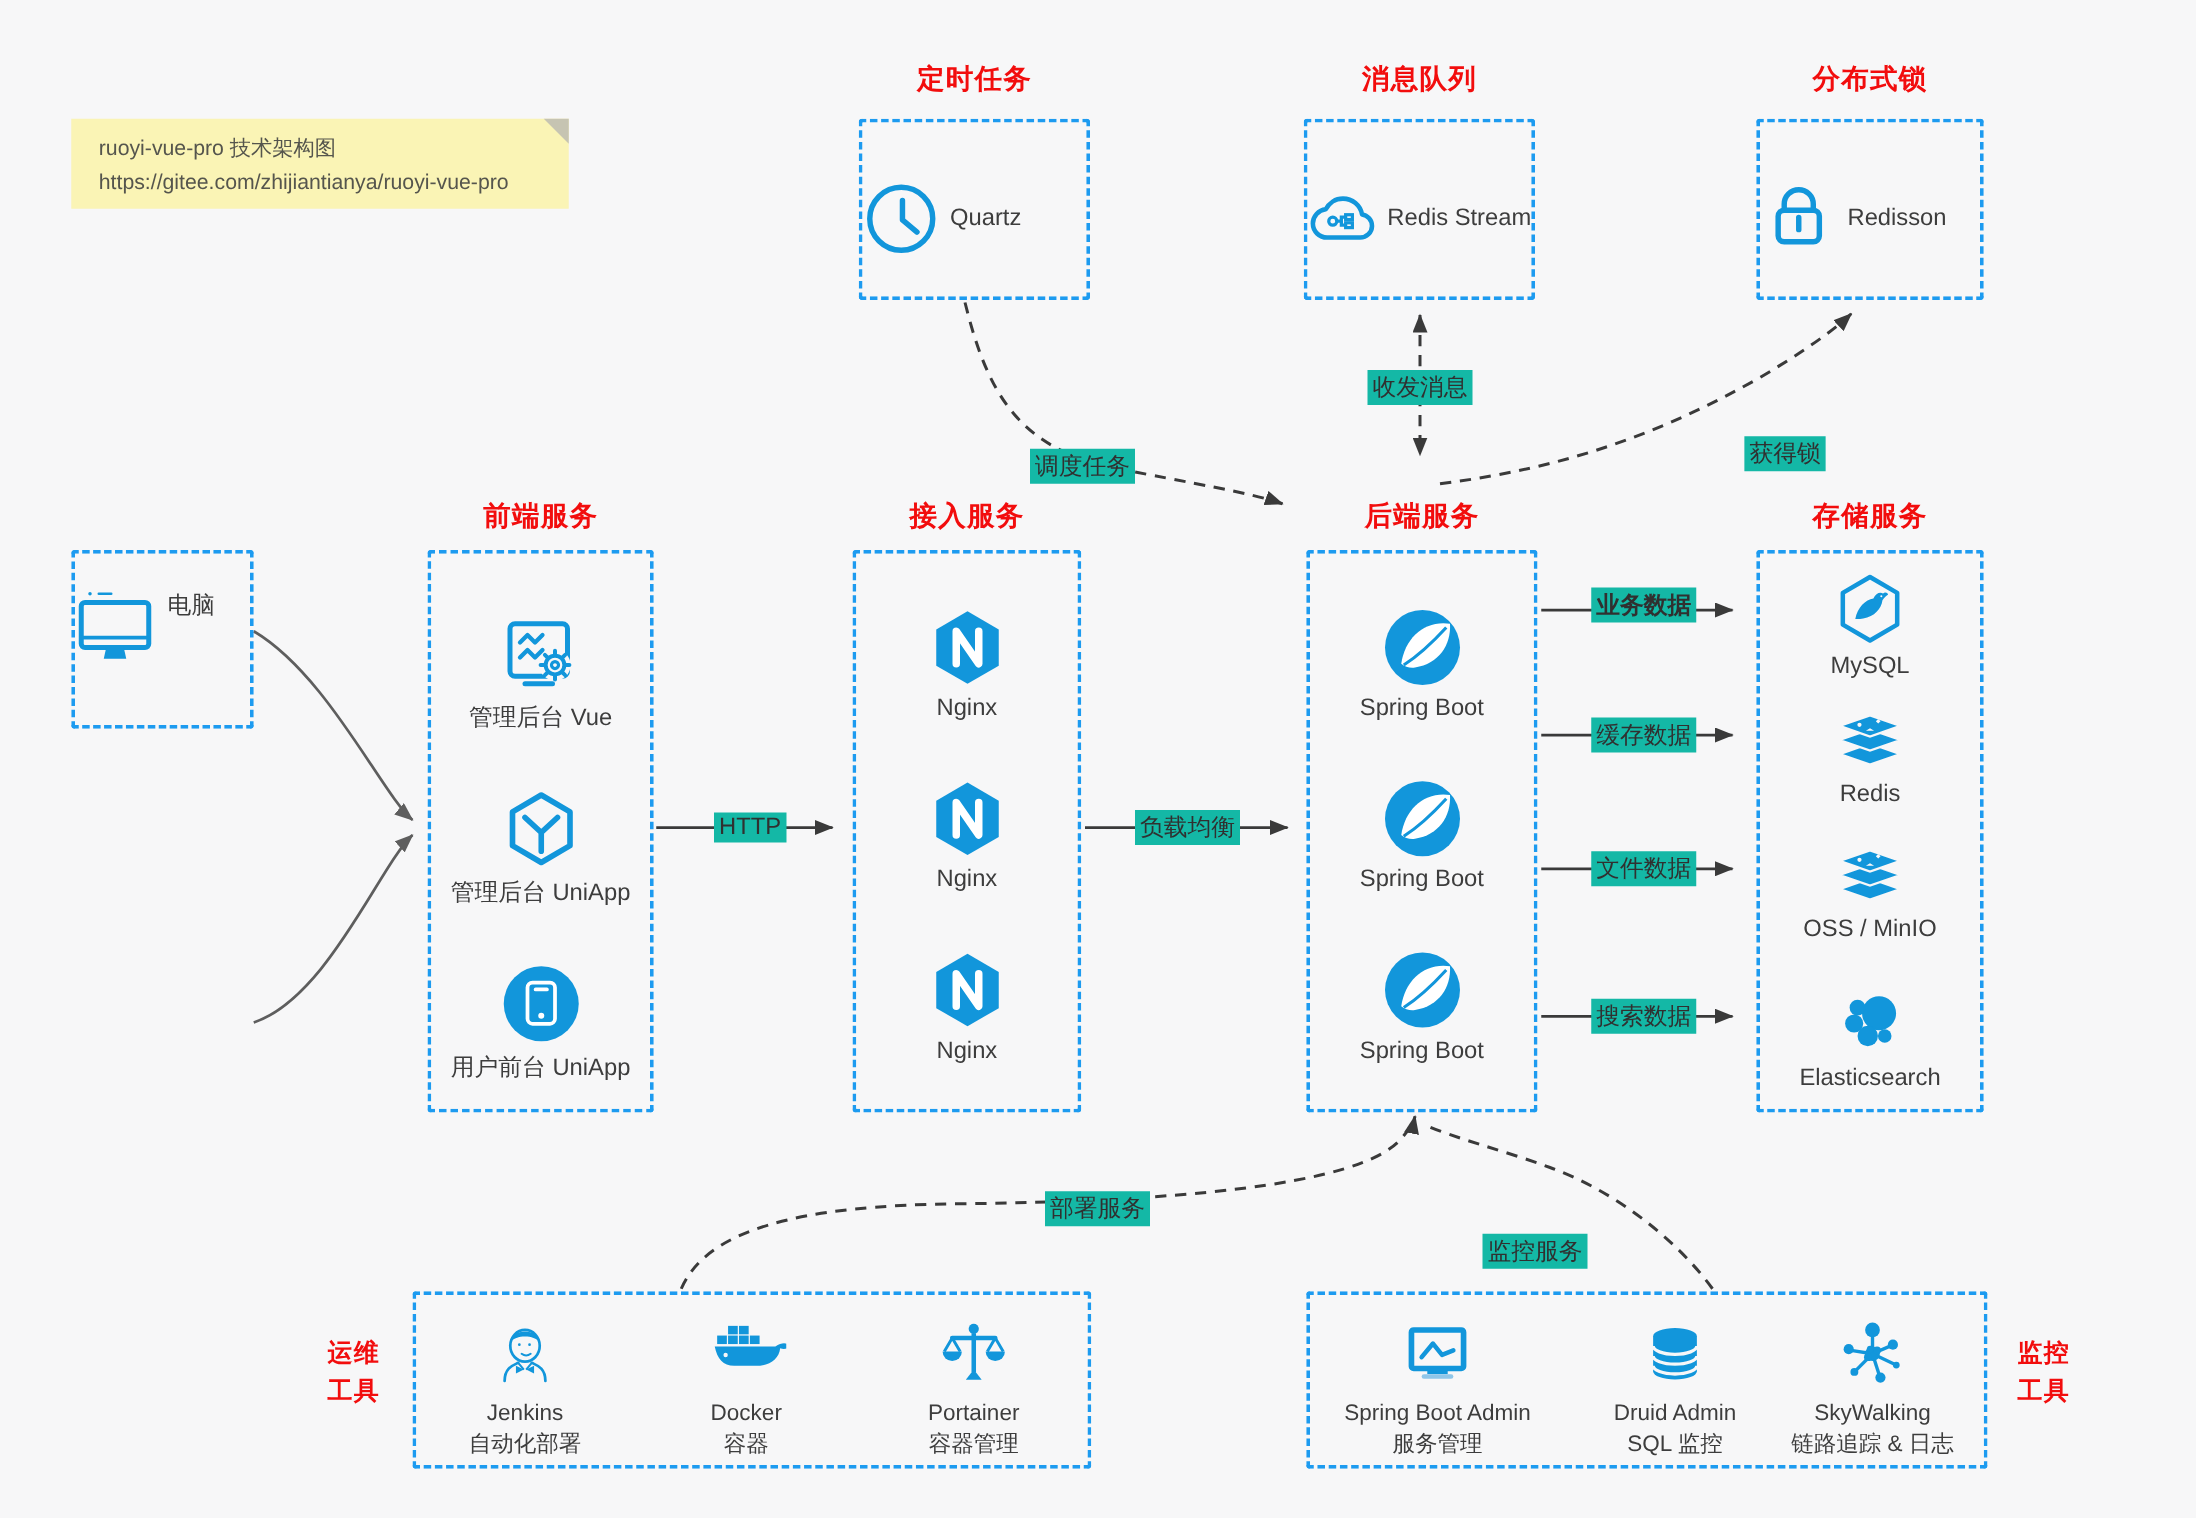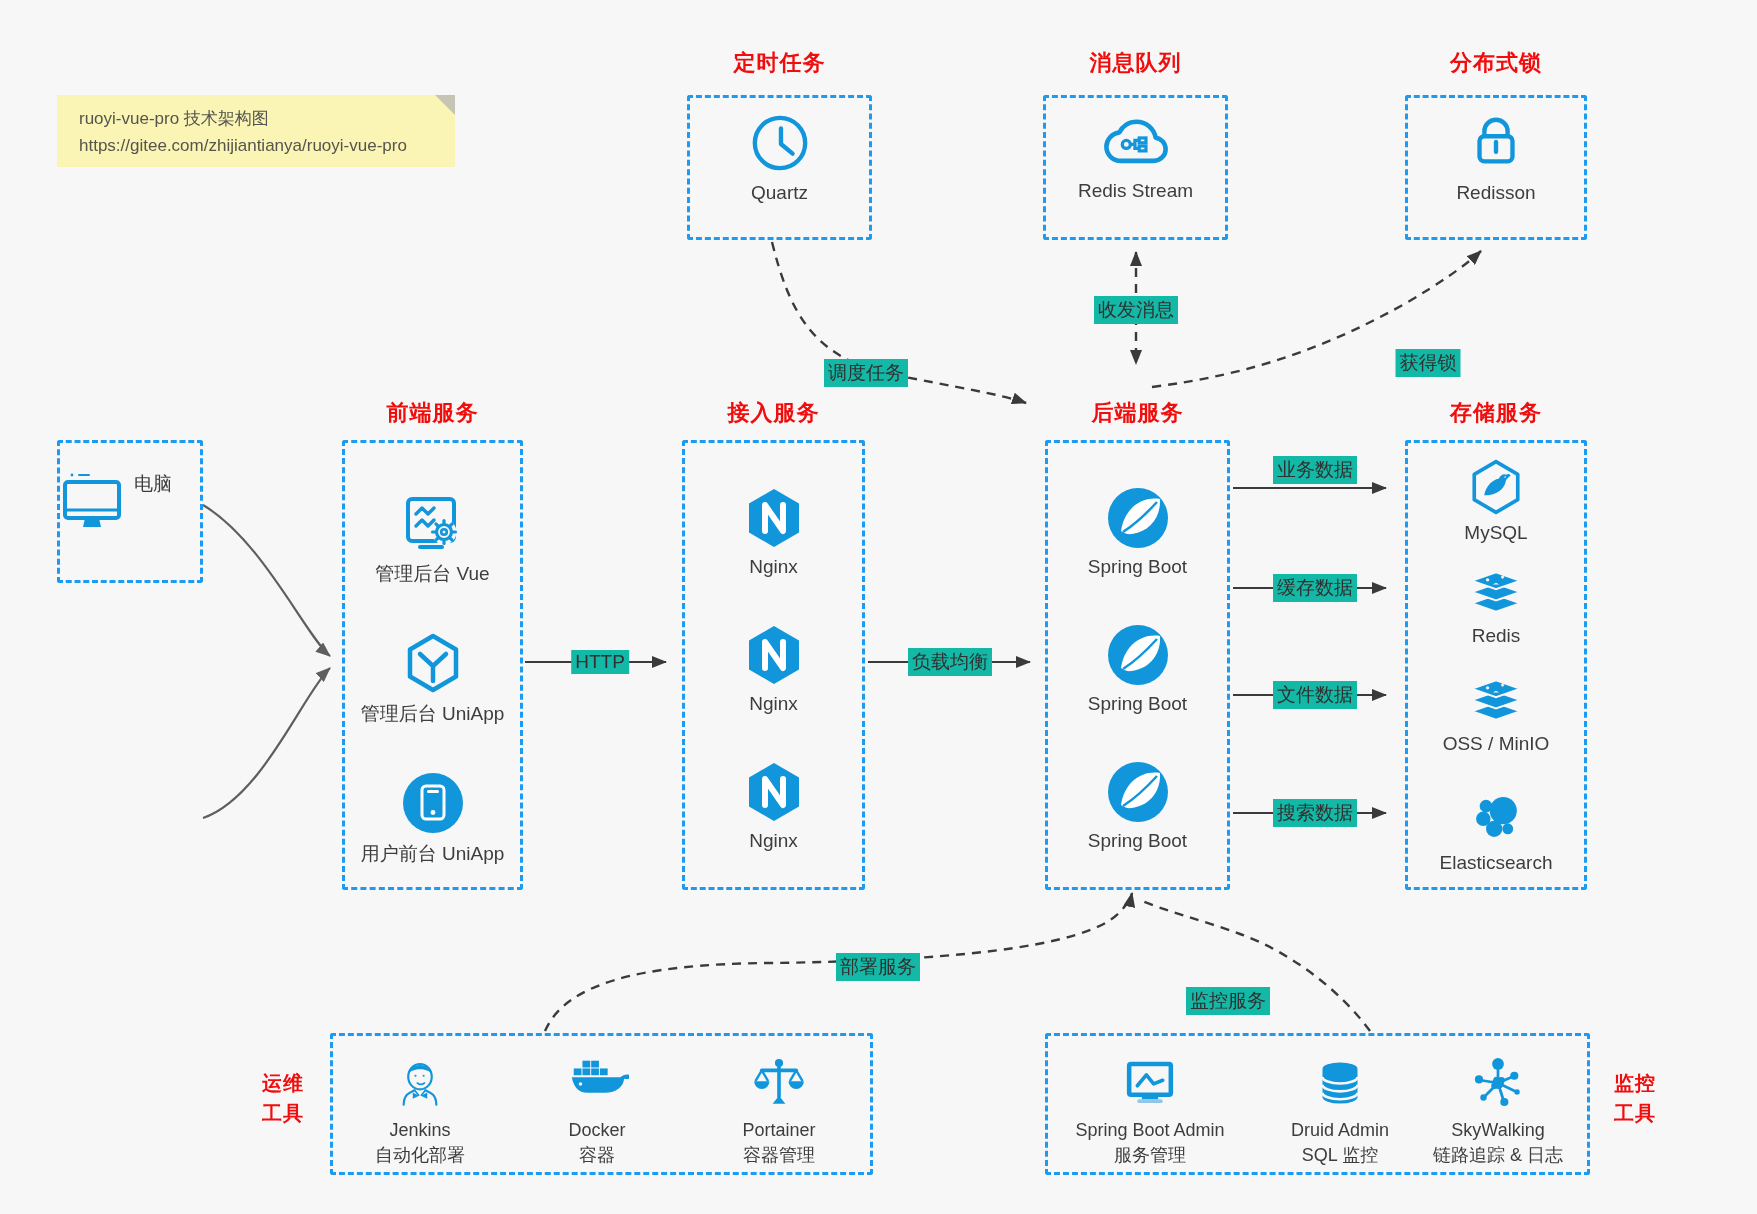--- a/index.html
+++ b/index.html
@@ -13,21 +13,21 @@
         border-top:20px solid #c6c4b2;border-left:20px solid transparent;}
   
   .gbox{position:absolute;border:3px dashed #1d9bf0;border-radius:3px;box-sizing:border-box;}
   .gtitle{position:absolute;color:#f20d0d;font-weight:bold;font-size:22px;text-align:center;
           letter-spacing:1px;white-space:nowrap;}
   .side-label{position:absolute;color:#f20d0d;font-weight:bold;font-size:20px;line-height:30px;
           text-align:center;letter-spacing:1px;}
   
   .v-item{position:absolute;left:0;width:100%;display:flex;flex-direction:column;align-items:center;gap:6px;}
   .v-item .lbl{color:#3d3d3d;font-size:19px;white-space:nowrap;}
-  .pad-item{display:flex;flex-direction:column;align-items:center;gap:8px;padding-top:14px;}
+  .pad-item{display:flex;flex-direction:row;align-items:center;gap:8px;padding-top:14px;}
   .pad-item .lbl{color:#3d3d3d;font-size:19px;white-space:nowrap;}
   .client-item{display:flex;gap:10px;padding-top:28px;}
   .client-item .lbl{color:#3d3d3d;font-size:19px;}
   .b-item{position:absolute;top:18px;display:flex;flex-direction:column;align-items:center;}
   .b-item .nm{color:#3d3d3d;font-size:18px;line-height:25px;margin-top:6px;white-space:nowrap;}
   .b-item .ds{color:#3d3d3d;font-size:18px;line-height:25px;white-space:nowrap;}
   
   .edge-label{position:absolute;transform:translate(-50%,-50%);background:#14b8a6;
           padding:1px 4px;font-size:19px;color:#303030;white-space:nowrap;}
 </style>
@@ -359,21 +359,21 @@
             <circle cx="-21" cy="-4" r="4.5"></circle>
         </g>
       </svg>
       <div class="nm">SkyWalking</div>
       <div class="ds">链路追踪 &amp; 日志</div>
     </div>
   </div>
 
   <div class="edge-label" style="left:600px;top:662px;">HTTP</div>
   <div class="edge-label" style="left:950px;top:662px;">负载均衡</div>
-  <div class="edge-label" style="left:1315px;top:470px;">业务数据</div>
+  <div class="edge-label" style="left:1315px;top:484px;font-weight:bold;">业务数据</div>
   <div class="edge-label" style="left:1315px;top:588px;">缓存数据</div>
   <div class="edge-label" style="left:1315px;top:695px;">文件数据</div>
   <div class="edge-label" style="left:1315px;top:813px;">搜索数据</div>
   <div class="edge-label" style="left:866px;top:373px;">调度任务</div>
   <div class="edge-label" style="left:1136px;top:310px;">收发消息</div>
   <div class="edge-label" style="left:1428px;top:363px;">获得锁</div>
   <div class="edge-label" style="left:878px;top:967px;">部署服务</div>
   <div class="edge-label" style="left:1228px;top:961px;margin-top:40px;">监控服务</div>
 
 </div>

